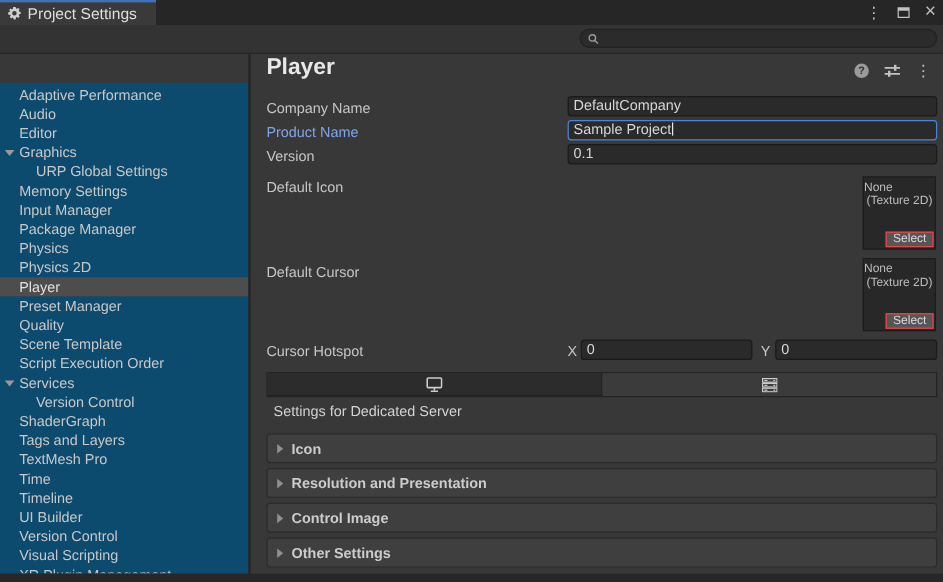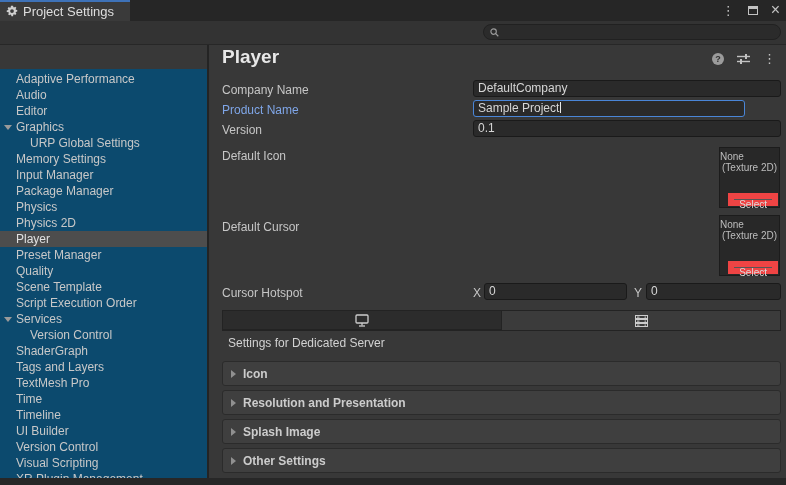--- a/index.html
+++ b/index.html
@@ -73,21 +73,21 @@
   .caret { display:inline-block; width:1px; height:11px; background:#e8e8e8; vertical-align:-1px; margin-left:1px; }
 
   .tex-slot {
     position:absolute; left:510px; width:61px; height:61px;
     background:#282828; border:1px solid #1c1c1c; cursor:default;
   }
   .tex-slot .none-l1 { display:block; color:#bdbdbd; font-size:10px; margin-top:3px; }
   .tex-slot .none-l2 { display:block; text-align:center; color:#bdbdbd; font-size:10px; }
   .select-btn {
     position:absolute; right:1px; bottom:1px; height:13px; padding:0 5px;
-    background:#565656; border:6px solid #ef4444; color:#dcdcdc; font-size:10px; line-height:11px; cursor:default;
+    background:#565656; border:1px solid #ef4444; color:#dcdcdc; font-size:10px; line-height:11px; cursor:default;
   }
 
   .axis-label { position:absolute; color:#c6c6c6; height:16px; line-height:16px; }
 
   .platform-bar { position:absolute; left:13px; top:265px; width:559px; height:21px; display:flex; border:1px solid #232323; }
   .platform-tab { flex:1; display:flex; align-items:center; justify-content:center; cursor:default; }
   .platform-tab.unselected { background:#2c2c2c; border-right:1px solid #232323; border-bottom:1px solid #232323; }
   .platform-tab.selected { background:#3b3b3b; }
   .mon-svg { width:14px; height:13px; }
   .srv-svg { width:13px; height:12px; }
@@ -257,21 +257,21 @@
         <rect x="8" y="1" width="2" height="5" fill="#c2c2c2"></rect>
         <rect x="3" y="6" width="2" height="5" fill="#c2c2c2"></rect>
       </svg>
       <span class="more-dots">⋮</span>
     </div>
 
     <div class="f-label" style="top:37px">Company Name</div>
     <div class="tfield" style="left:264px; top:35px; width:308px;"><span>DefaultCompany</span></div>
 
     <div class="f-label blue" style="top:57px">Product Name</div>
-    <div class="tfield focused" style="left:264px; top:55px; width:272px;"><span>Sample Project</span><span class="caret"></span></div>
+    <div class="tfield focused" style="left:264px; top:55px; width:308px;"><span>Sample Project</span><span class="caret"></span></div>
 
     <div class="f-label" style="top:77px">Version</div>
     <div class="tfield" style="left:264px; top:75px; width:308px;"><span>0.1</span></div>
 
     <div class="f-label" style="top:103px">Default Icon</div>
     <div class="tex-slot" style="top:102px">
       <span class="none-l1">None</span>
       <span class="none-l2">(Texture 2D)</span>
       <span class="select-btn">Select</span>
     </div>
@@ -318,21 +318,21 @@
         <div class="section-head">
         <span class="tri-right"></span>
         <span class="sec-label">Icon</span>
       </div>
         <div class="section-head">
         <span class="tri-right"></span>
         <span class="sec-label">Resolution and Presentation</span>
       </div>
         <div class="section-head">
         <span class="tri-right"></span>
-        <span class="sec-label">Splash Image</span>
+        <span class="sec-label">Control Image</span>
       </div>
         <div class="section-head">
         <span class="tri-right"></span>
         <span class="sec-label">Other Settings</span>
       </div>
       </div>
 
   </div>
 
   <div class="bottom-strip"></div>

